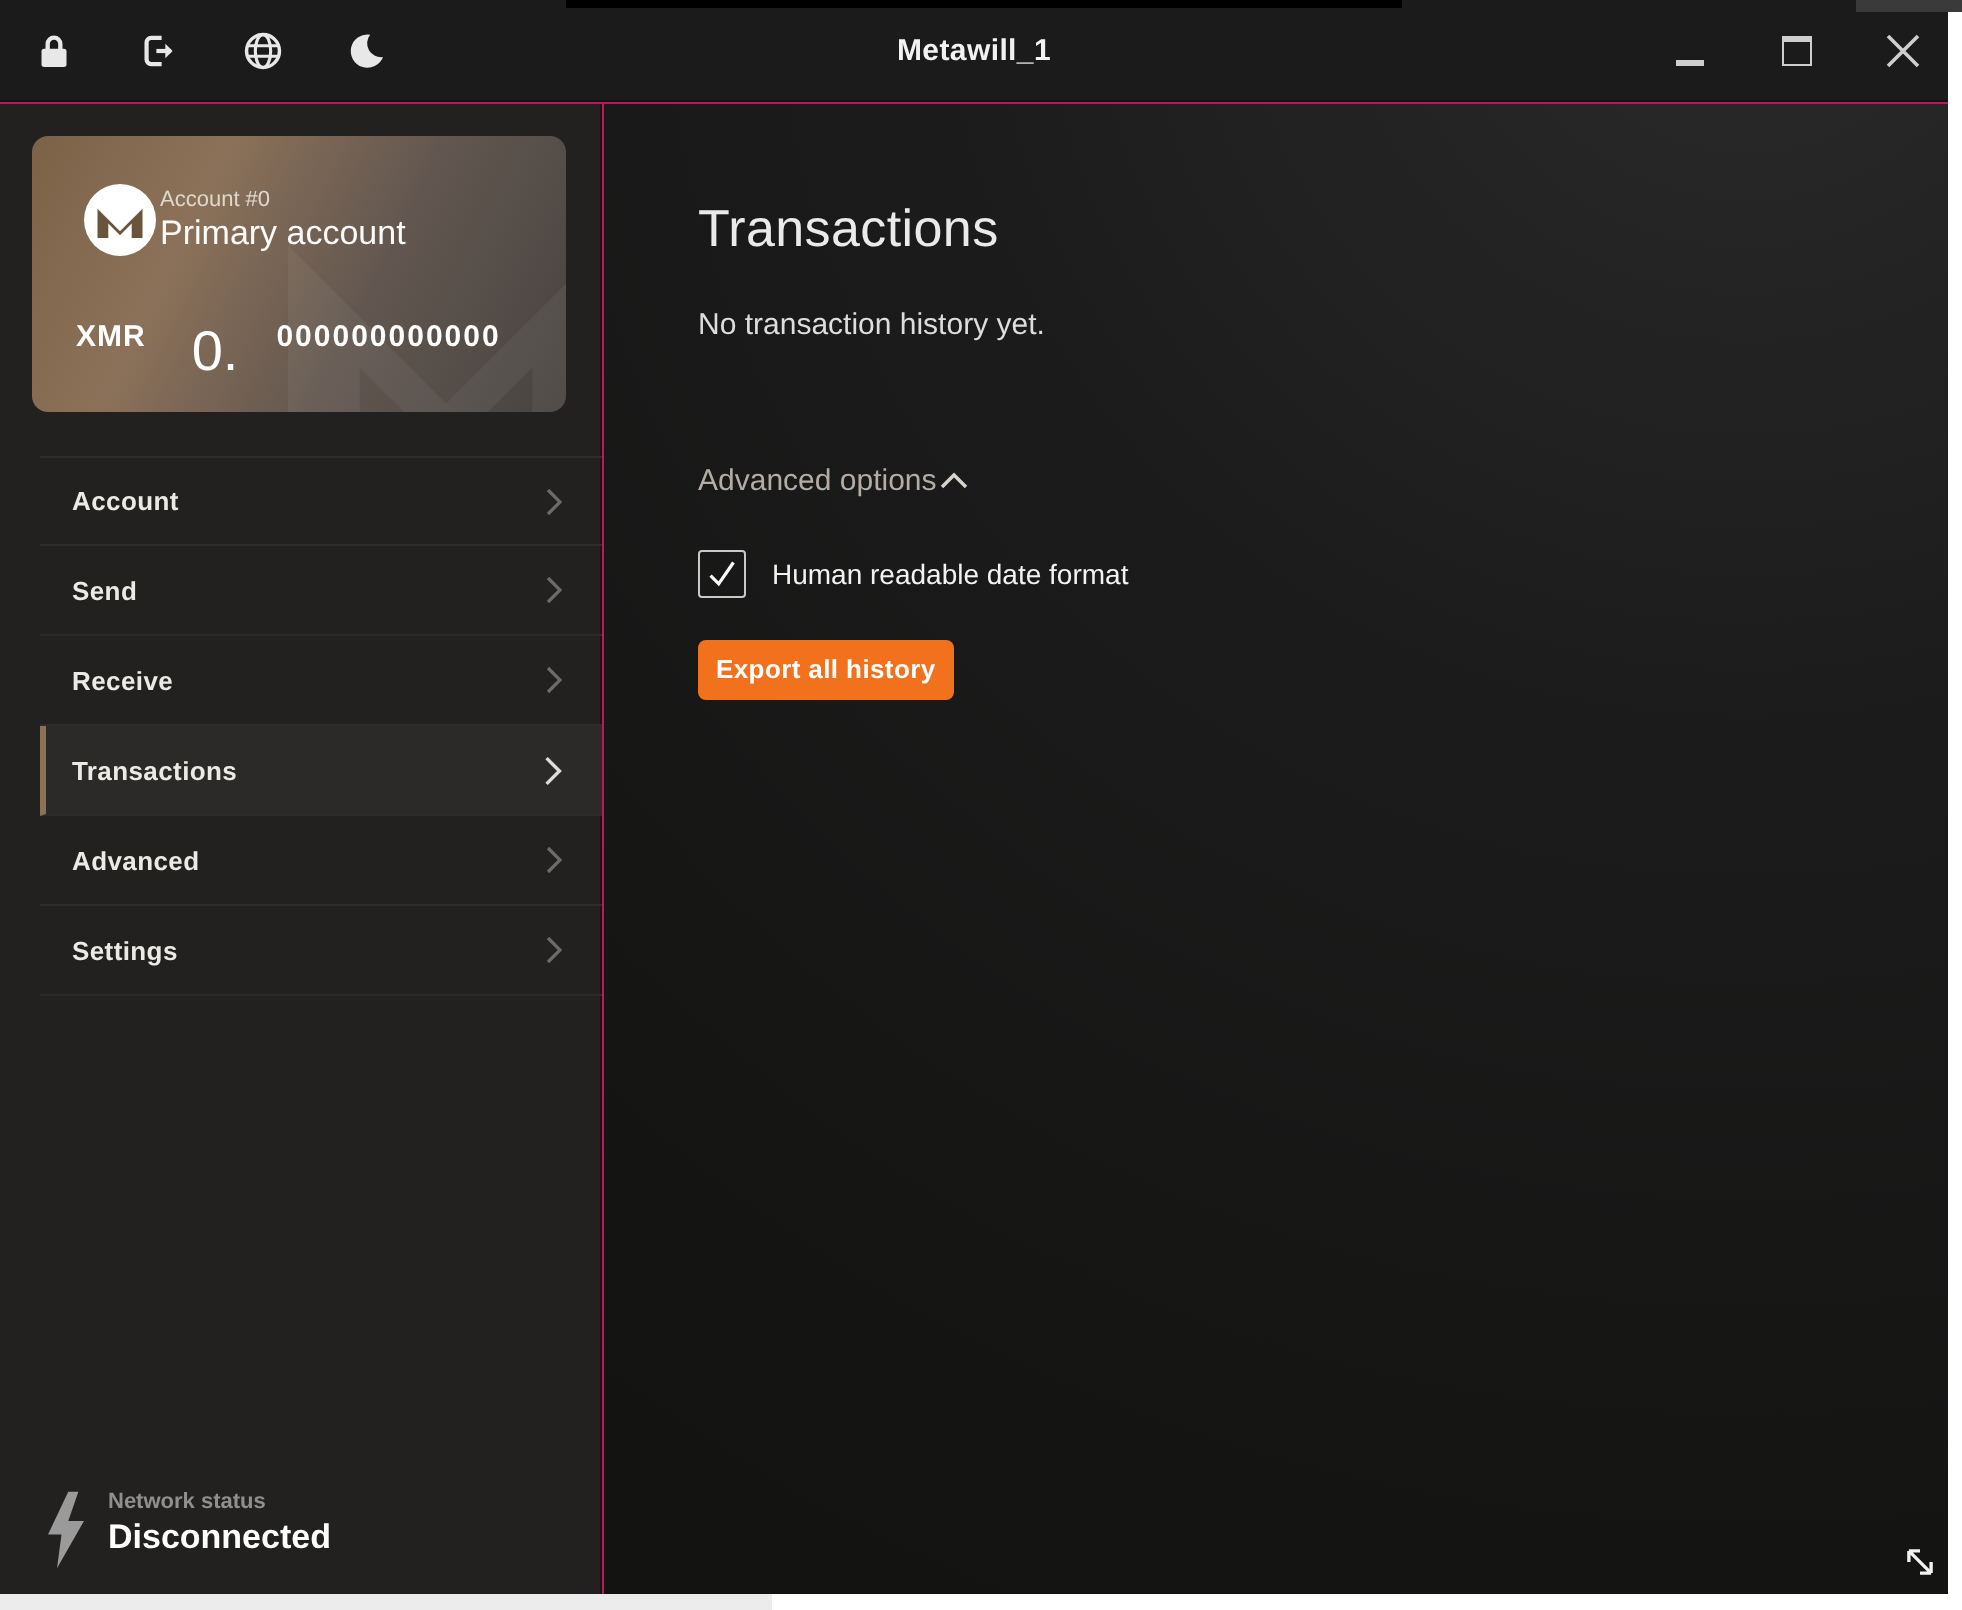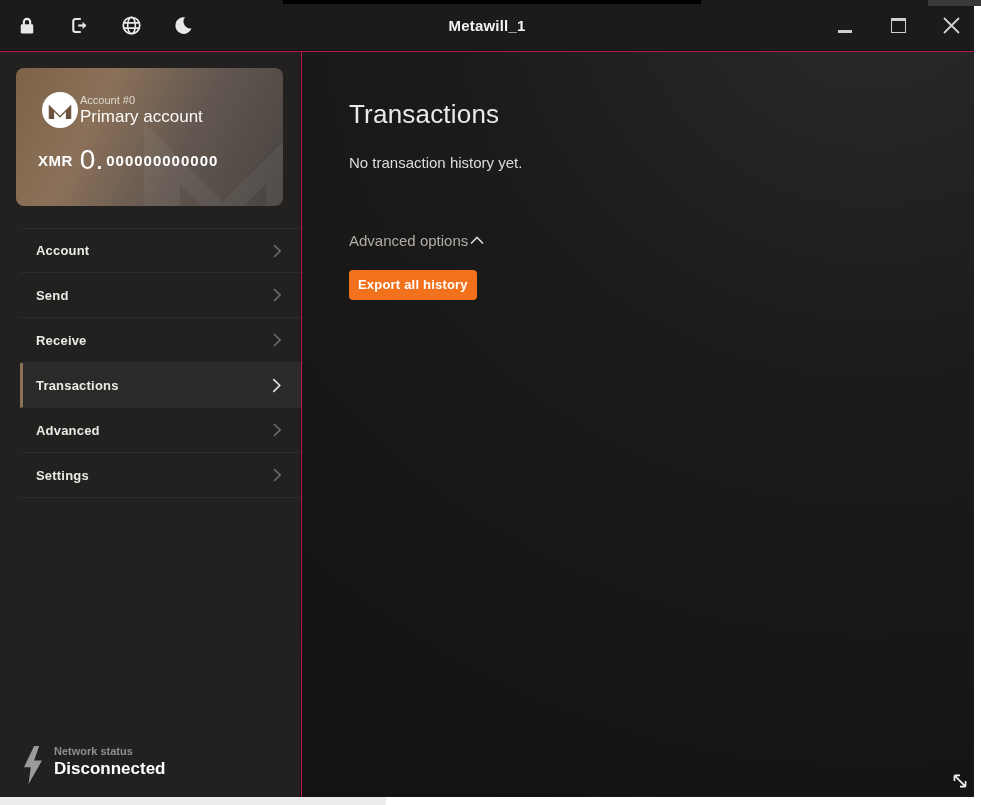--- a/index.html
+++ b/index.html
@@ -29,22 +29,22 @@
   .sidebar { position:absolute; left:0; top:52px; width:301px; height:745px;
              background:#222120; border-right:1px solid #151515; }
 
   .account-card { position:absolute; left:16px; top:16px; width:267px; height:138px;
                   border-radius:8px; overflow:hidden; cursor:pointer;
                   background:linear-gradient(116deg,#7c6347 0%,#8b7159 30%,#625750 62%,#474340 100%); }
   .card-watermark { position:absolute; right:-55px; top:-10px; opacity:1; }
   .card-logo { position:absolute; left:26px; top:24px; width:36px; height:36px; }
   .card-acct-num { position:absolute; left:64px; top:26px; font-size:11px; color:#e0d8cd; }
   .card-acct-name { position:absolute; left:64px; top:39px; font-size:17px; color:#fcfbfa; }
-  .card-balance { position:absolute; left:22px; bottom:30px; display:flex;
-                  align-items:center; color:#ffffff; }
+  .card-balance { position:absolute; left:22px; bottom:14px; display:flex;
+                  align-items:flex-start; color:#ffffff;gap:16px; }
   .bal-cur { font-size:15px; font-weight:600; letter-spacing:.5px; margin-right:7px; }
   .bal-whole { font-size:28px; font-weight:500; }
   .bal-frac { font-size:15px; font-weight:600; letter-spacing:1px; margin-left:3px; }
 
   .menu { position:absolute; left:20px; top:176px; width:281px; }
   .menu-item { position:relative; height:45px; display:flex; align-items:center;
                justify-content:space-between; padding:0 20px 0 16px; cursor:pointer;
                border-bottom:1px solid #2d2c2b; }
   .menu-item:first-child { border-top:1px solid #2d2c2b; }
   .menu-item .mi-label { font-size:13px; font-weight:bold; color:#eceae7; letter-spacing:.2px; }
@@ -219,20 +219,28 @@
       <div class="page-title">Transactions</div>
       <div class="empty-msg">No transaction history yet.</div>
 
       <div class="adv-row">
         <span>Advanced options</span>
         <svg width="14" height="9" viewBox="0 0 14 9">
           <path d="M1 7.5 L7 1.5 L13 7.5" fill="none" stroke="#d8d4cc" stroke-width="1.7"></path>
         </svg>
       </div>
 
+      <div class="chk-row">
+        <div class="checkbox">
+          <svg width="18" height="18" viewBox="0 0 22 22">
+            <path d="M4 12 L9 17 L18 4" fill="none" stroke="#ffffff" stroke-width="2"></path>
+          </svg>
+        </div>
+        <span class="chk-label">Human readable date format</span>
+      </div>
 
       <button class="export-btn">Export all history</button>
     </div>
 
     <div class="resize-handle">
       <svg width="20" height="20" viewBox="0 0 18 18">
         <path d="M4 4 L14 14 M4 4 v5 M4 4 h5 M14 14 v-5 M14 14 h-5" fill="none" stroke="#f2f2f2" stroke-width="1.5"></path>
       </svg>
     </div>
   </div>

